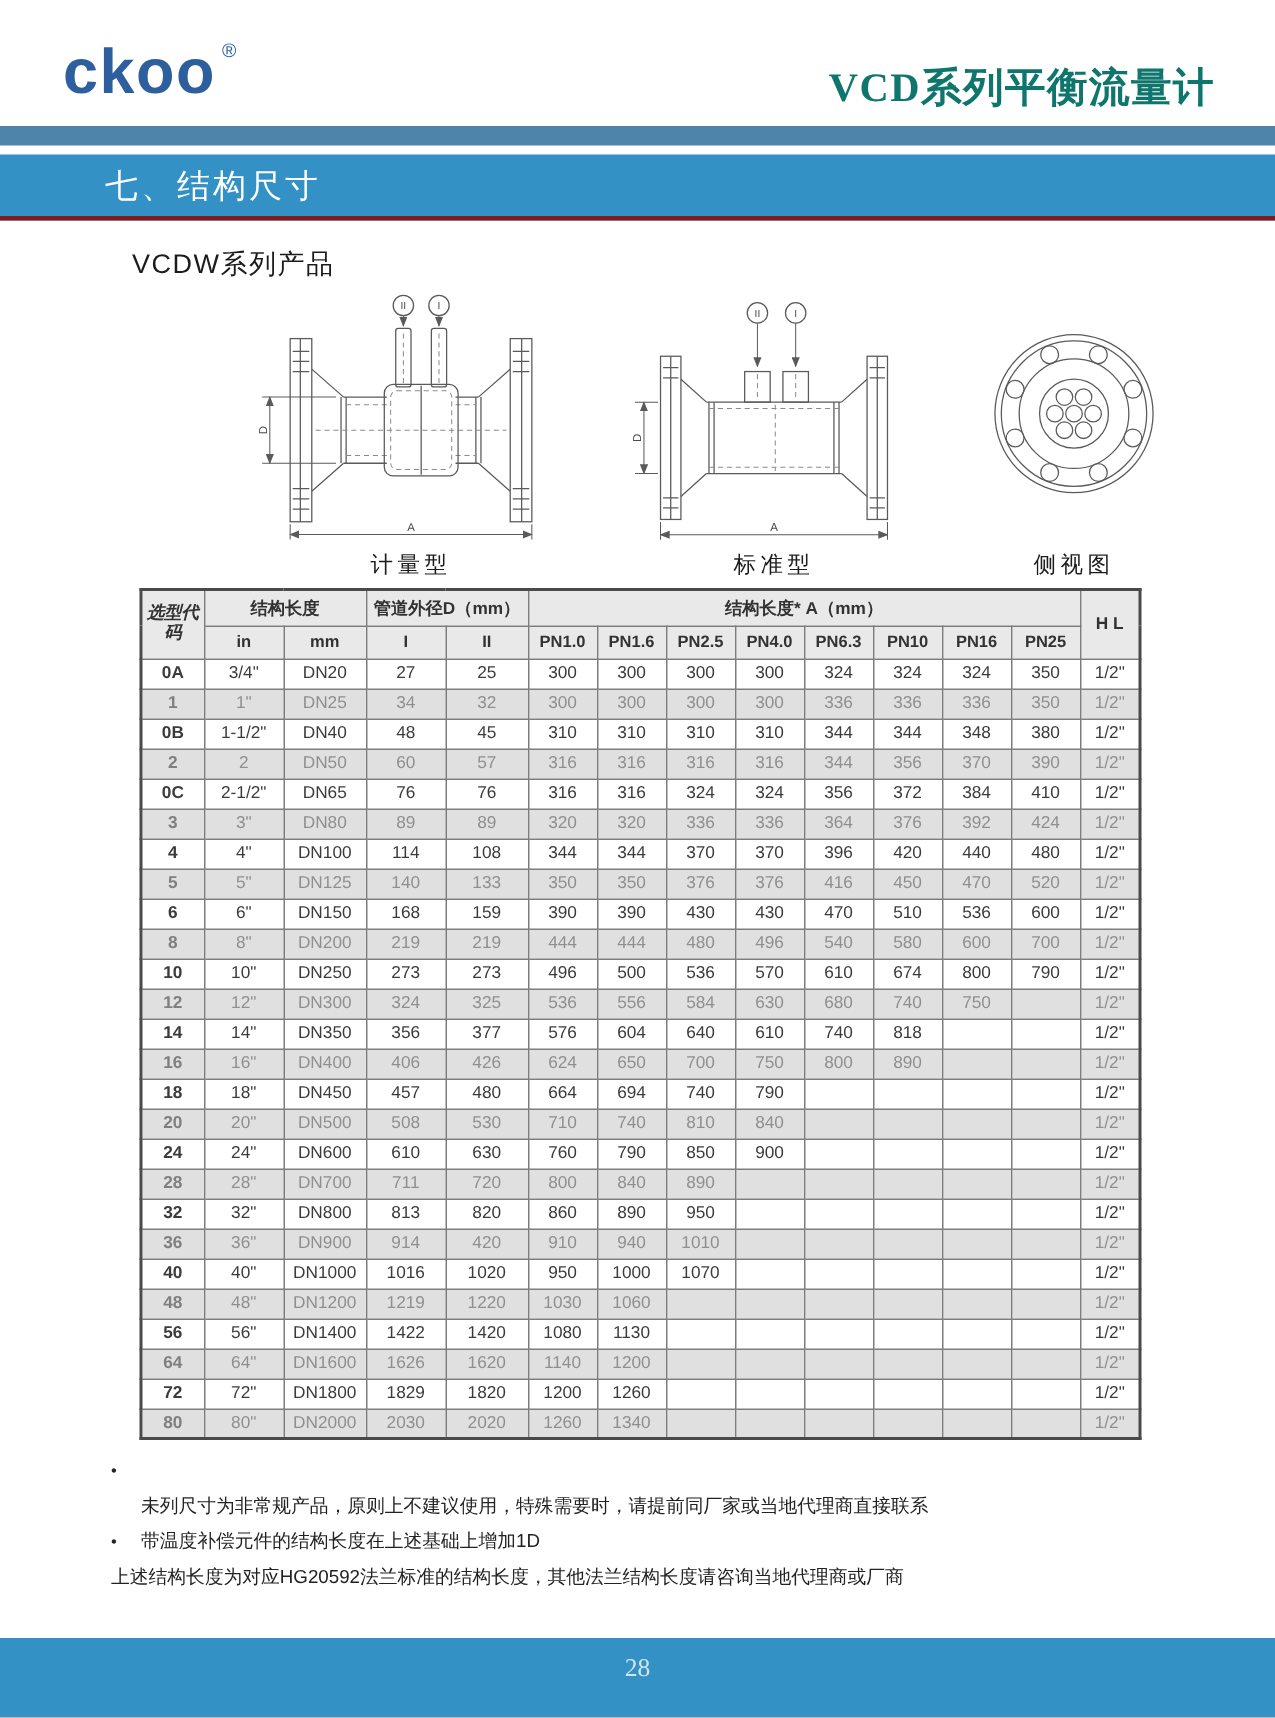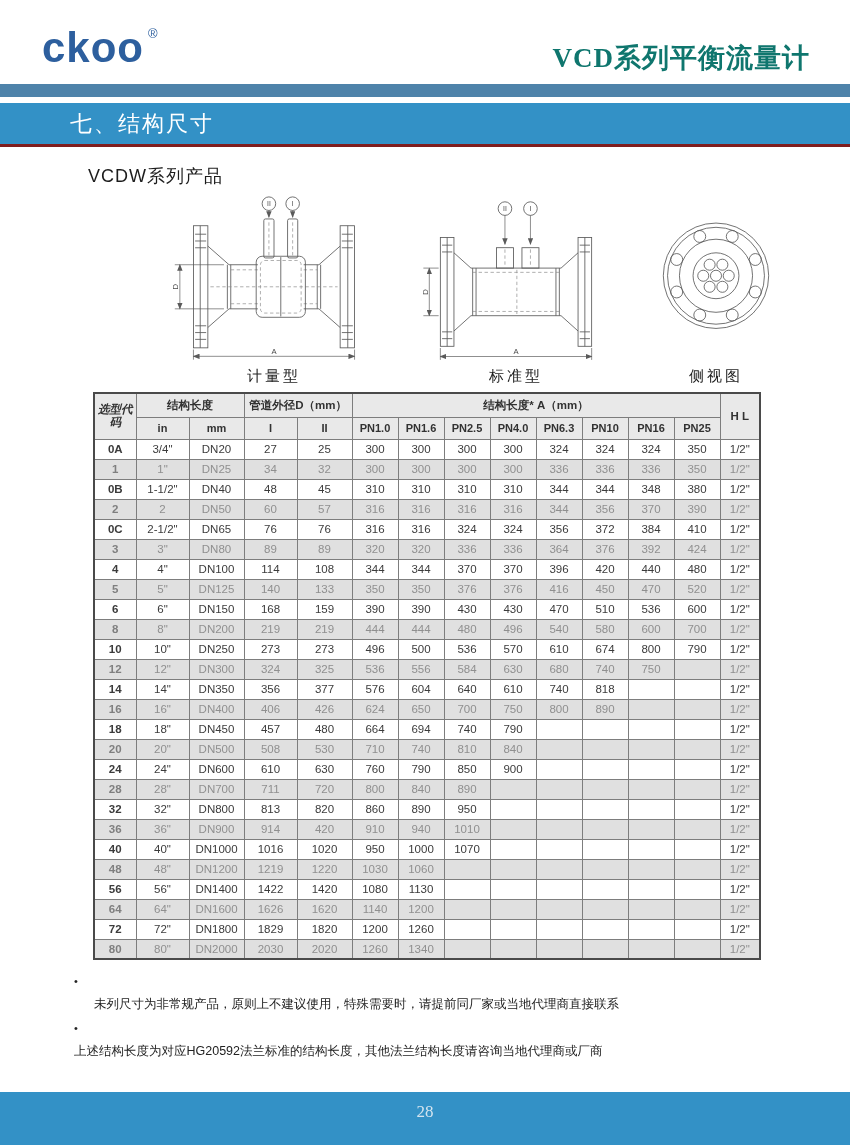--- a/index.html
+++ b/index.html
@@ -740,20 +740,21 @@
 
     <div class="footnotes">
       <div class="fn">
         <span class="fn-bullet">•</span>
       </div>
       <div class="fn fn-cont">
         <span>未列尺寸为非常规产品，原则上不建议使用，特殊需要时，请提前同厂家或当地代理商直接联系</span>
       </div>
       <div class="fn">
         <span class="fn-bullet">•</span>
+        <span>带温度补偿元件的结构长度在上述基础上增加1D</span>
       </div>
       <div class="fn fn-note">
         <span>上述结构长度为对应HG20592法兰标准的结构长度，其他法兰结构长度请咨询当地代理商或厂商</span>
       </div>
     </div>
   </div>
 
   <footer class="bottombar">
     <span class="page-num">28</span>
   </footer>

